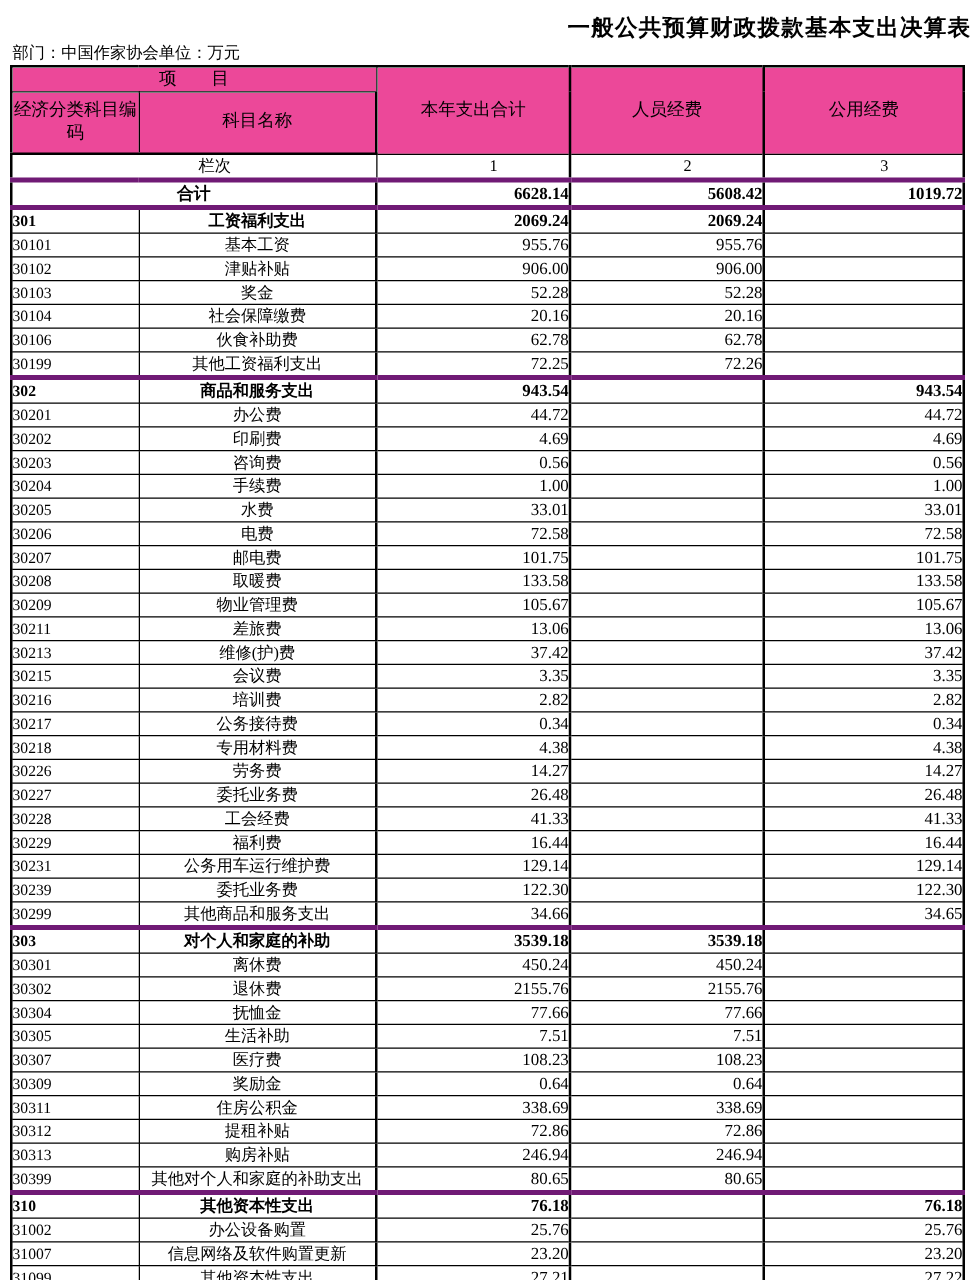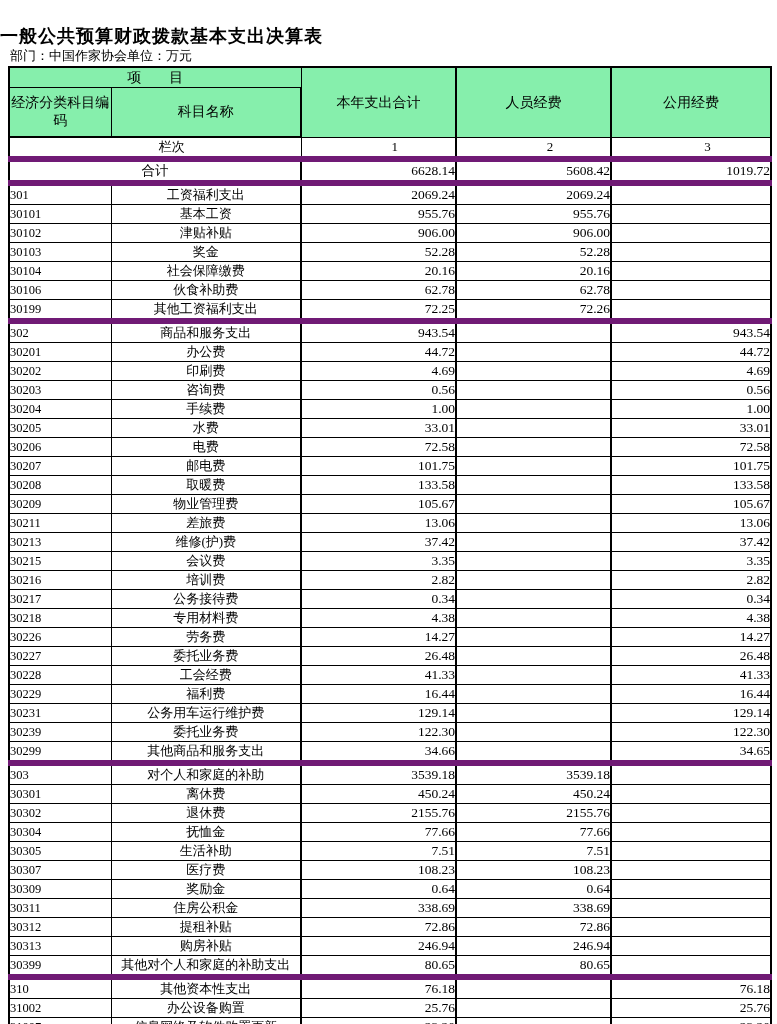--- a/index.html
+++ b/index.html
@@ -7,22 +7,22 @@
     position: relative;
     width: 777px;
     height: 1024px;
     background: #ffffff;
     font-family: "Liberation Serif", "DejaVu Serif", serif;
     color: #000;
     overflow: hidden;
   }
   .page-title {
     margin: 0;
-    padding-top: 24px;
-    text-align: left;
+    padding-top: 10px;
+    text-align: right;
     font-size: 18px;
     font-weight: bold;
     letter-spacing: 1px;
   }
   .table-code {
     text-align: right;
     font-size: 12px;
     margin: 6px 10px 0 0;
     line-height: 14px;
   }
@@ -42,42 +42,42 @@
   }
   table.fin td, table.fin th {
     border: 1px solid #000;
     padding: 0;
     overflow: hidden;
     white-space: nowrap;
     font-weight: normal;
   }
   
   .hdr {
-    background: #86efac;
+    background: #ec4899;
     text-align: center;
     font-weight: bold;
     font-size: 14px;
     white-space: normal !important;
     line-height: 1.25;
   }
   tr.hrow1 { height: 20px; }
   tr.hrow2 { height: 50px; }
   tr.hrow2 td { border-bottom: 2px solid #000; }
   .hdr.big { font-size: 14px; }
   
   .vthick { border-right: 2px solid #000 !important; }
   
   tr.lanci { height: 17.4px; }
   tr.lanci td { text-align: center; font-size: 13px; padding-left: 33px; }
   tbody tr { height: 17.4px; }
   td.c-code { text-align: left; padding-left: 3px; font-size: 12.5px; }
   td.c-name { text-align: center; padding-left: 4px; font-size: 13px; }
   td.c-num  { text-align: right; padding-right: 4px; font-size: 13.5px; }
   td.c-span { text-align: center; font-size: 13.5px; }
-  tr.section td { font-weight: normal; border-top: 6px solid #701a75; }
+  tr.section td { font-weight: bold; border-top: 4px solid #701a75; }
 </style>
 </head>
 <body>
 
 <div class="sheet">
 
   <h1 class="page-title">一般公共预算财政拨款基本支出决算表</h1>
 
 
   <div class="meta-row">

